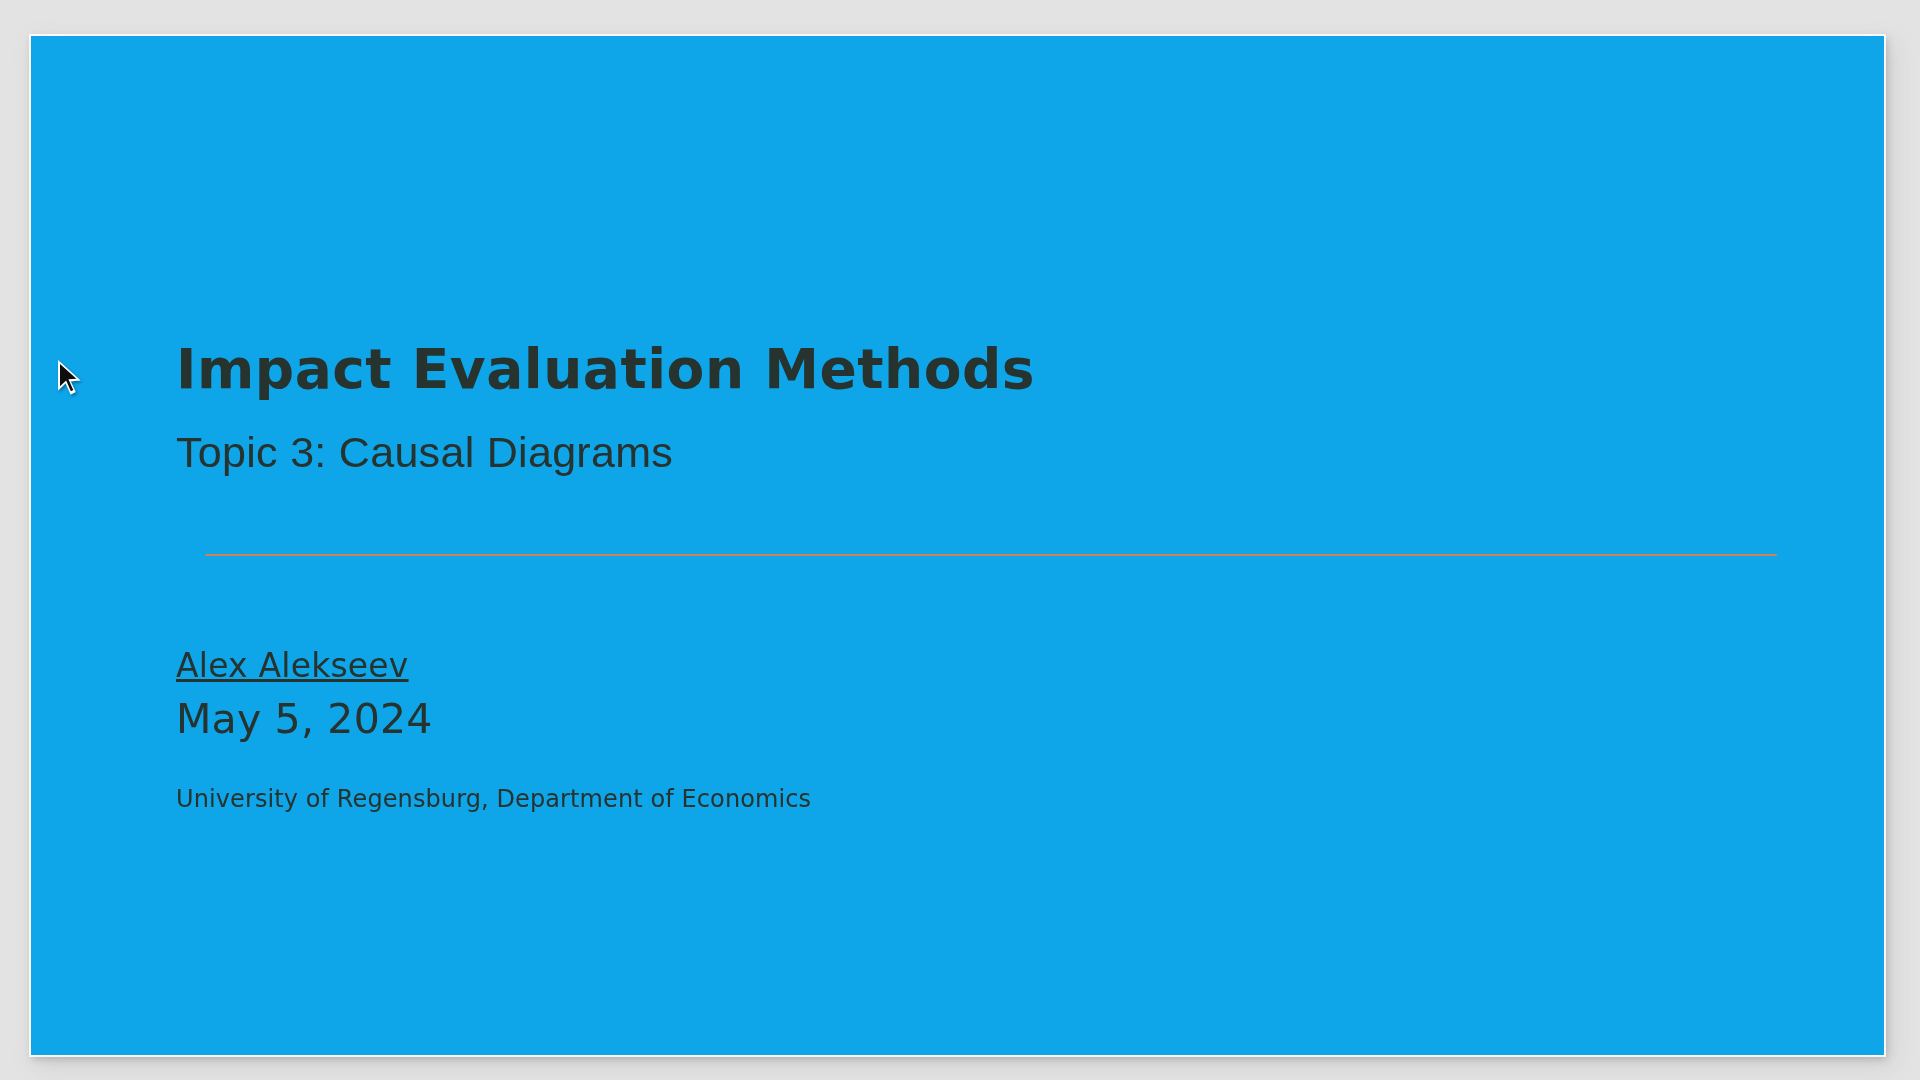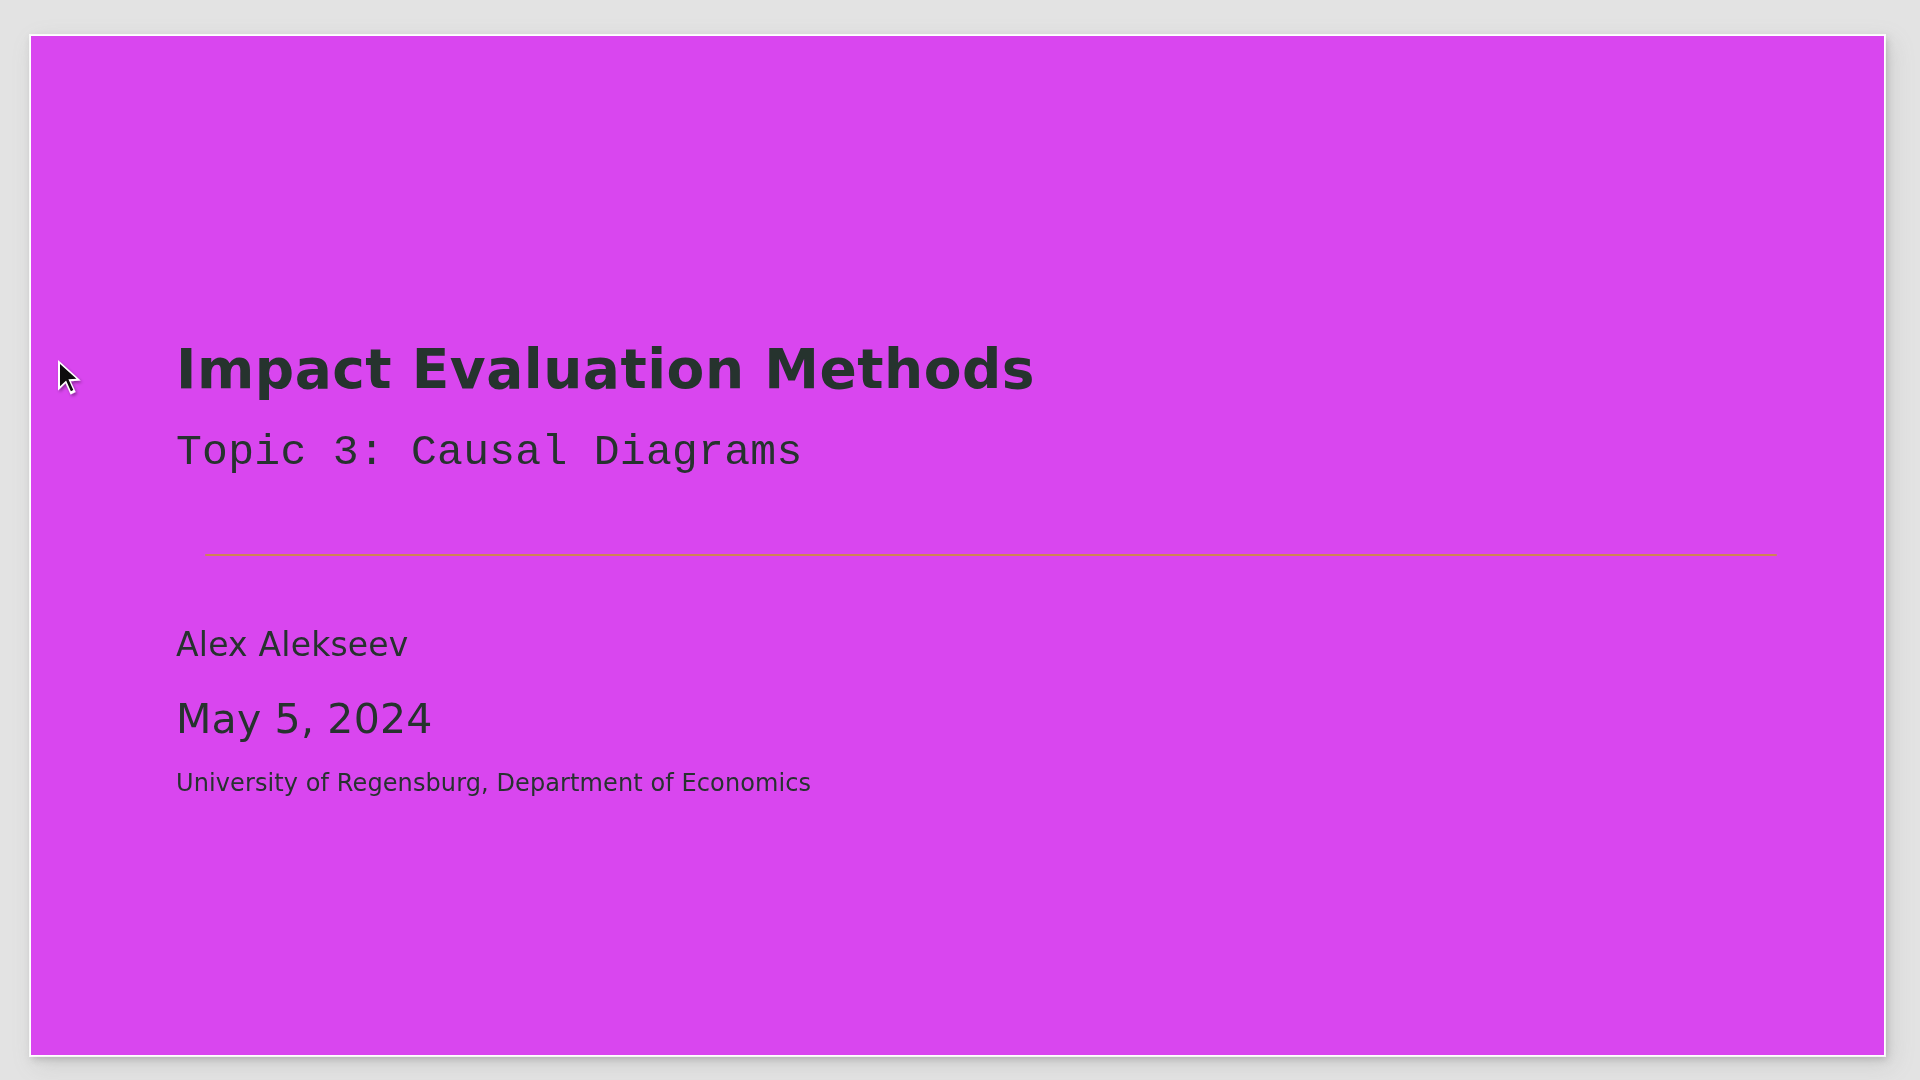--- a/index.html
+++ b/index.html
@@ -57,21 +57,21 @@
     letter-spacing:0.5px;
     color:#263630;
     line-height:1;
     white-space:nowrap;
   }
 
   .subtitle {
     position:absolute;
     left:145px;
     top:395px;
-    font-family:Liberation Mono, monospace;
+    font-family:Liberation Sans, sans-serif;
     font-weight:400;
     font-size:43px;
     letter-spacing:0.3px;
     color:#26332e;
     line-height:1;
     white-space:nowrap;
   }
 
   
   .rule {
@@ -81,28 +81,29 @@
     width:1572px;
     height:2px;
     background:#cf8355;
     border-radius:1px;
   }
 
   
   .author {
     position:absolute;
     left:145px;
-    top:592px;
+    top:613px;
     font-family:"DejaVu Sans", sans-serif;
     font-weight:400;
     font-size:33px;
     letter-spacing:0.2px;
     color:#26332e;
     line-height:1;
     white-space:nowrap;
+    text-decoration:underline;
   }
 
   .date {
     position:absolute;
     left:145px;
     top:663px;
     font-family:"DejaVu Sans", sans-serif;
     font-weight:400;
     font-size:41px;
     letter-spacing:0.2px;
@@ -132,34 +133,34 @@
     width:34px;
     height:44px;
     pointer-events:none;
   }
 </style>
 </head>
 <body style="background: rgb(227, 227, 227);">
 
 <div class="viewer">
 
-  <div class="slide" style="background: #d946ef;">
+  <div class="slide" style="background: #0ea5e9;">
     <div class="slide-body">
 
       <div class="title" style="color: rgb(38, 51, 46);">Impact Evaluation Methods</div>
 
       <div class="subtitle" style="color: rgb(38, 51, 46);">Topic 3:  Causal Diagrams</div>
 
       <div class="rule" style="background: rgb(207, 131, 85);"></div>
 
       <div class="author" style="color: rgb(38, 51, 46);">Alex Alekseev</div>
 
       <div class="date" style="color: rgb(38, 51, 46);">May 5, 2024</div>
 
-      <div class="institute" style="color: rgb(38, 51, 46);">University of Regensburg, Department of Economics</div>
+      <div class="institute" style="color: rgb(38, 51, 46); margin-top: 16px;">University of Regensburg, Department of Economics</div>
 
     </div>
   </div>
 
   <div class="cursor" style="left: 55px; top: 358px;">
     <svg width="34" height="44" viewBox="0 0 34 44" xmlns="http://www.w3.org/2000/svg">
       <defs>
         <filter id="curshadow" x="-50%" y="-50%" width="220%" height="220%">
           <feDropShadow dx="1.5" dy="2" stdDeviation="1.6" flood-color="#000" flood-opacity="0.35"></feDropShadow>
         </filter>

